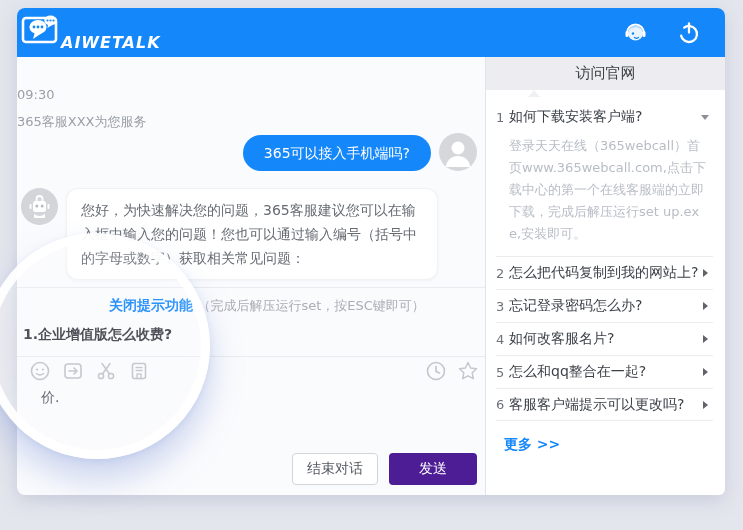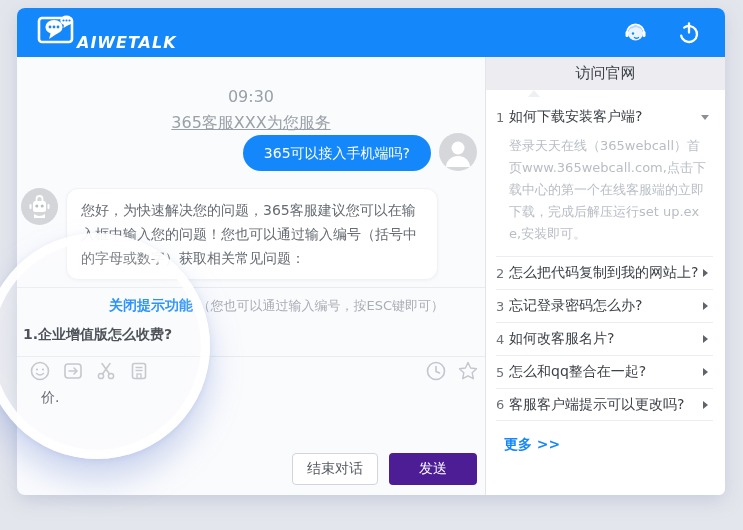--- a/index.html
+++ b/index.html
@@ -11,35 +11,35 @@
     overflow:hidden;
   }
   .window {
     position:absolute; left:17px; top:8px; width:708px; height:487px;
     background:#fafbfd; border-radius:8px;
     box-shadow:0 6px 18px rgba(150,160,185,.35);
   }
   
   .header {
     height:49px; background:#1487fb; border-radius:8px 8px 0 0;
-    display:flex; align-items:center; padding:0 22px 0 20px;
+    display:flex; align-items:center; padding:0 22px 0 4px;
   }
   .brand { display:flex; align-items:flex-end; }
   .brand-name {
     color:#fff; font-weight:bold; font-style:italic; font-size:16px;
     letter-spacing:1px; margin-left:-4px; margin-bottom:1px;
   }
   .header-actions { margin-left:auto; display:flex; align-items:center; gap:26px; }
   .hicon { width:28px; height:28px; cursor:pointer; display:flex; align-items:center; justify-content:center; }
   
   .main { display:flex; height:438px; }
   .chat { position:relative; width:468px; height:438px; }
-  .chat-center { position:absolute; left:0; right:0; text-align:center; color:#9aa0a7; font-size:16px; }
+  .chat-center { position:absolute; left:0; right:0; color:#9aa0a7; font-size:13px; }
   .ts { top:30px; }
-  .note { top:56px;text-decoration:underline; }
+  .note { top:56px; }
   .user-row { position:absolute; top:76px; right:8px; display:flex; align-items:flex-start; }
   .user-bubble {
     background:#1487fb; color:#fff; font-size:14px; line-height:18px;
     padding:9px 21px; border-radius:19px; margin-right:8px; margin-top:2px;
   }
   .avatar {
     width:38px; height:38px; border-radius:50%; background:#d5d7db; overflow:hidden;
     display:flex; align-items:center; justify-content:center; flex:none;
   }
   .bot-row { position:absolute; top:131px; left:4px; display:flex; align-items:flex-start; }
@@ -177,21 +177,21 @@
             <rect x="26.5" y="16" width="2" height="5" rx="1" fill="#fff"></rect>
             <path d="M13 26 q5.5 4 11 0 l0 4 -11 0 Z" fill="#fff"></path>
           </svg>
         </div>
         <div class="bot-bubble">您好，为快速解决您的问题，365客服建议您可以在输入框中输入您的问题！您也可以通过输入编号（括号中的字母或数字）获取相关常见问题：</div>
       </div>
 
       <div class="hint-block">
         <div class="hint-line">
           <span class="close-hint">关闭提示功能</span>
-          <span class="hint-note">（您也可以通过输入编号，按ESC键即可）</span>
+          <span class="hint-note">（完成后解压运行set，按ESC键即可）</span>
         </div>
         <div class="suggestion">1.企业增值版怎么收费?</div>
       </div>
 
       <div class="toolbar">
         <span class="tool">
           <svg width="22" height="22" viewBox="0 0 22 22">
             <circle cx="11" cy="11" r="8.5" fill="none" stroke="#bfc2c8" stroke-width="1.6"></circle>
             <circle cx="8" cy="9.5" r="1.1" fill="#bfc2c8"></circle>
             <circle cx="14" cy="9.5" r="1.1" fill="#bfc2c8"></circle>

